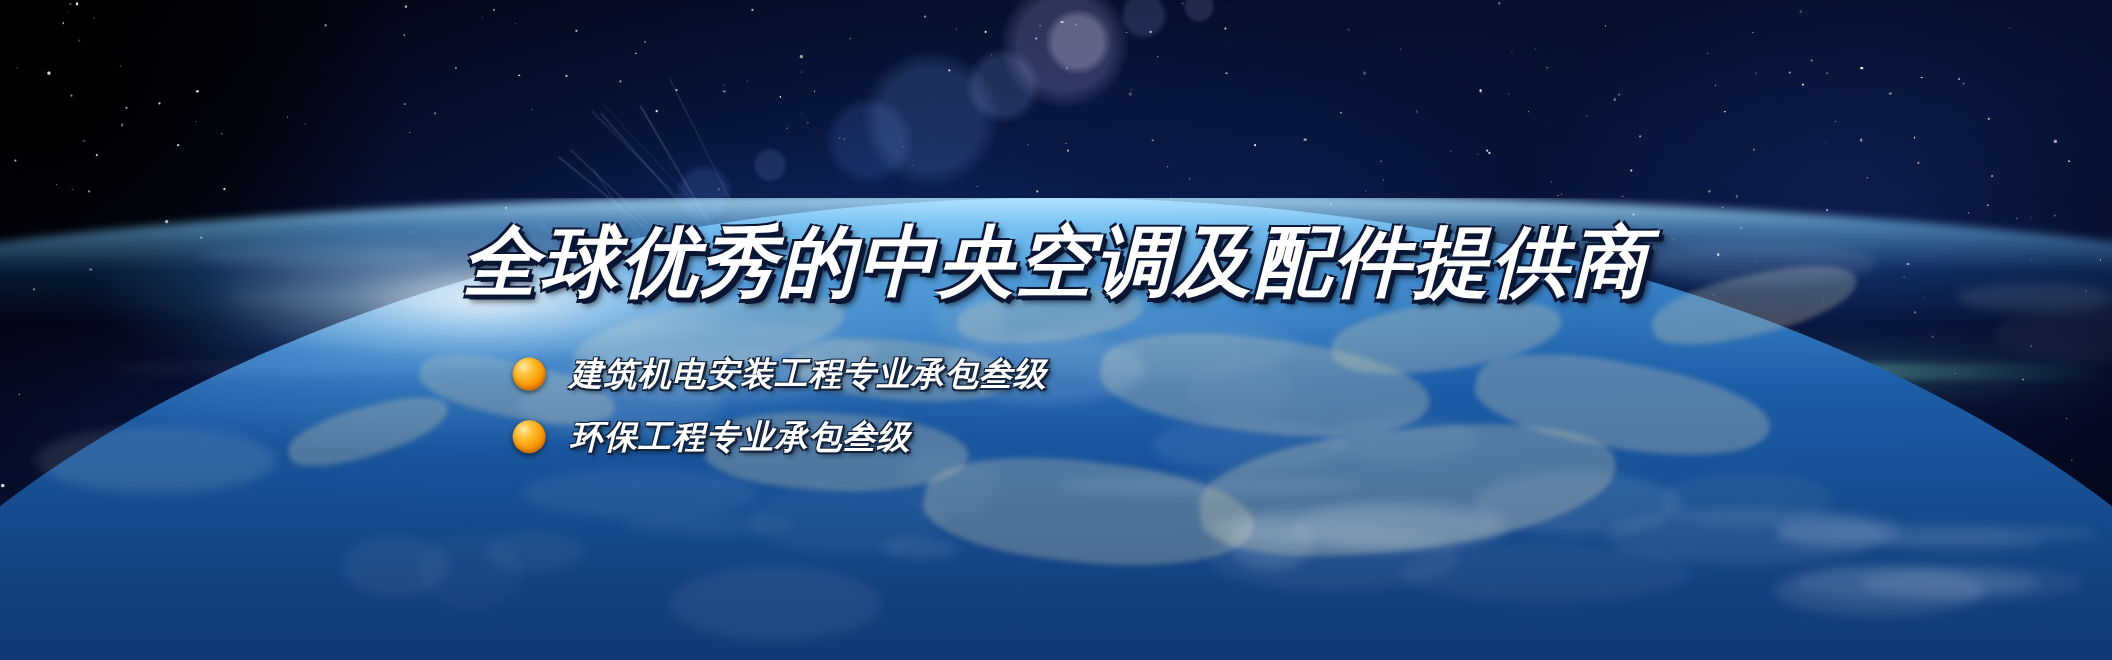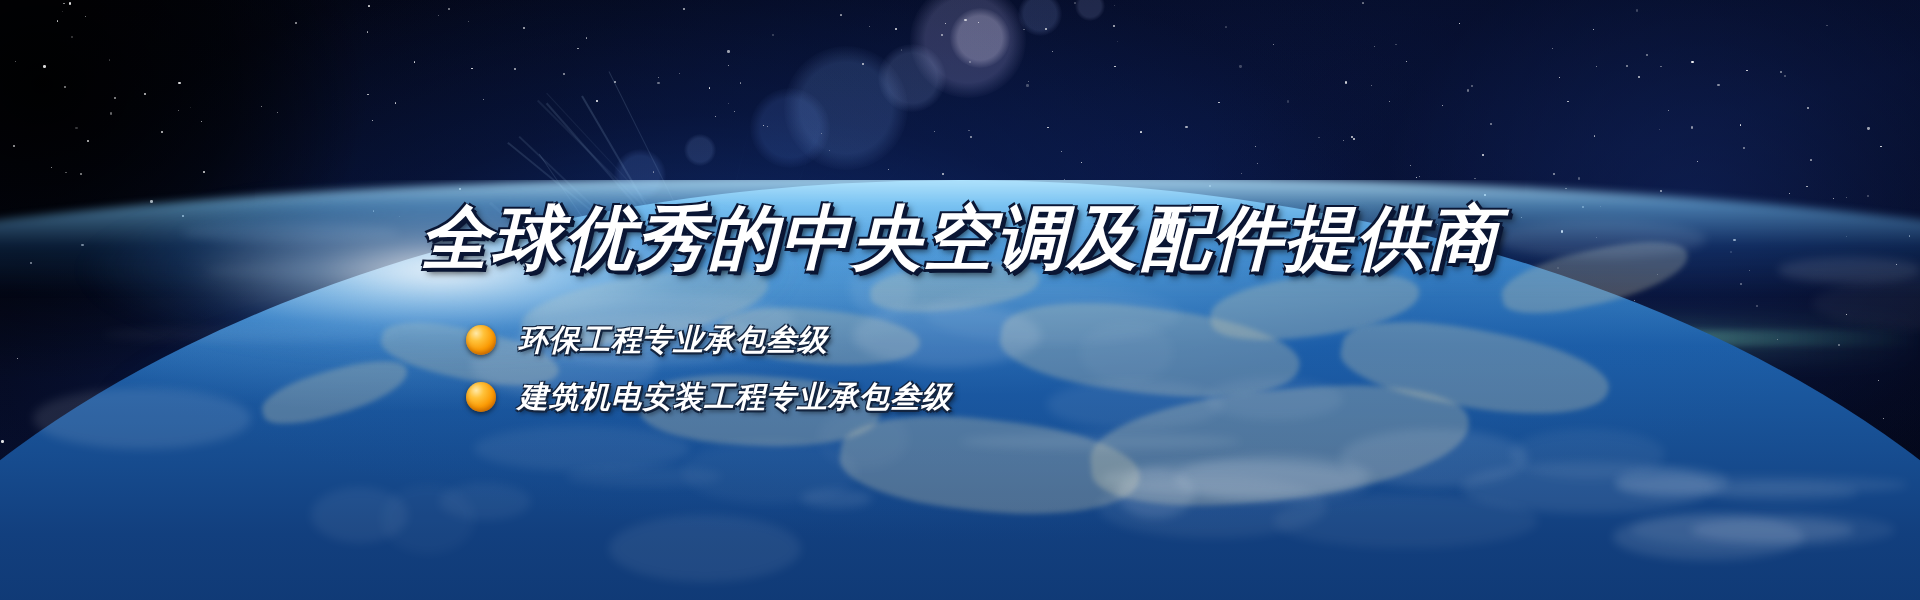--- a/index.html
+++ b/index.html
@@ -631,23 +631,23 @@
   </div>
 
   <div class="content">
 
     <div class="headline">全球优秀的中央空调及配件提供商</div>
 
     <div class="bullets">
 
       <div class="bullet">
         <span class="dot"></span>
-        <span class="bullet-text">环保工程专业承包叁级</span>
+        <span class="bullet-text">建筑机电安装工程专业承包叁级</span>
       </div>
 
       <div class="bullet">
         <span class="dot"></span>
-        <span class="bullet-text">建筑机电安装工程专业承包叁级</span>
+        <span class="bullet-text">环保工程专业承包叁级</span>
       </div>
 
     </div>
   </div>
 </div>
 
 </body></html>

